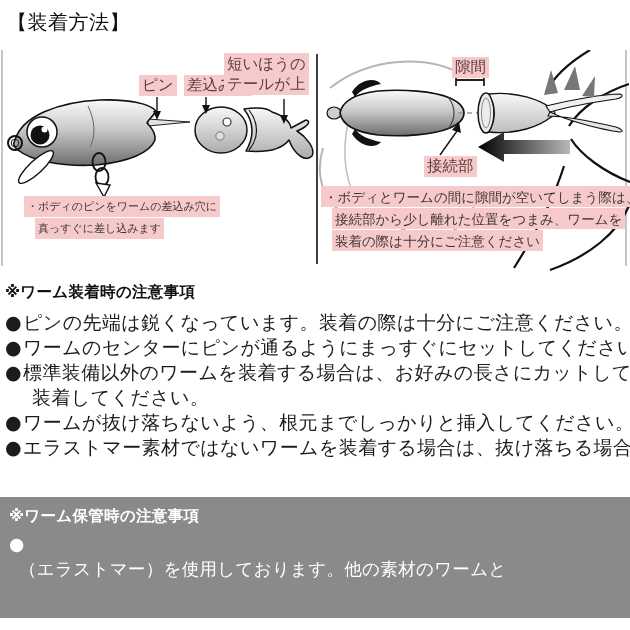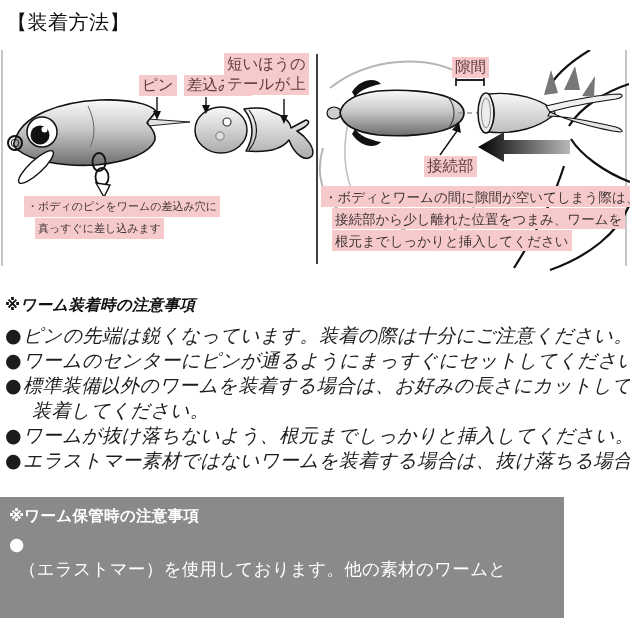--- a/index.html
+++ b/index.html
@@ -15,36 +15,36 @@
   .diagram{left:0;top:50px;width:630px;height:222px;}
   .rail{background:#c6c6c6;width:2px;top:0;height:216px;}
   .rail-left{left:1px;}
   .rail-right{left:625px;}
   .divider{left:316px;top:4px;width:2px;height:210px;background:var(--divider,#3f3f3f);}
   .art{position:absolute;}
   .dlabel{
     position:absolute;background:var(--highlight-pink,#f6caca);color:var(--label-text,#5f3b3d);
     font-size:15.5px;line-height:19px;padding:1px 3px;white-space:nowrap;font-weight:500;
   }
-  .dlabel .lbl-line{display:block;line-height:20px;text-align:center;}
+  .dlabel .lbl-line{display:block;line-height:20px;}
   .cap{position:absolute;}
   .cap-line{
     display:block;width:fit-content;background:var(--highlight-pink,#f6caca);
     color:var(--caption-text,#413536);font-size:11px;line-height:16px;
     padding:2.5px 3px;margin-bottom:1px;white-space:nowrap;
   }
   .cap-right .cap-line{font-size:13.5px;}
   .cap-line.indent{margin-left:11px;}
-  .notes{left:5px;top:295px;width:624px;font-style:italic;}
+  .notes{left:5px;top:282px;width:624px;}
   .notes-heading{font-size:15.5px;font-weight:bold;color:#111;margin:0 0 7px 0;letter-spacing:0.3px;}
   .note-line{display:flex;font-size:19px;line-height:25px;letter-spacing:0.4px;color:var(--note-text,#1c1c1c);white-space:nowrap;}
   .note-bullet{flex:0 0 auto;margin-right:1px;}
   .note-cont{padding-left:27px;}
   .storage-box{
-    left:0;top:497px;width:564px;height:121px;box-sizing:border-box;
+    left:0;top:497px;width:630px;height:121px;box-sizing:border-box;
     background:var(--storage-box-bg,#8a8a8a);color:var(--storage-box-text,#fff);
     padding:9px 9px;
   }
   .storage-box .notes-heading{color:var(--storage-box-text,#fff);margin-bottom:5px;}
   .storage-box .note-line{font-size:17.5px;letter-spacing:0.3px;color:var(--storage-box-text,#fff);line-height:25px;}
   .storage-box .note-cont{padding-left:10px;text-align:right;}
 </style>
 </head>
 <body>
 
@@ -164,21 +164,21 @@
   <span class="dlabel" style="left:452px;top:7px">隙間</span>
   <span class="dlabel" style="left:424px;top:106px">接続部</span>
 
   <div class="cap cap-left" style="left:24px;top:146px">
     <span class="cap-line">・ボディのピンをワームの差込み穴に</span>
     <span class="cap-line indent">真っすぐに差し込みます</span>
   </div>
   <div class="cap cap-right" style="left:321px;top:136px">
     <span class="cap-line">・ボディとワームの間に隙間が空いてしまう際は、</span>
     <span class="cap-line indent">接続部から少し離れた位置をつまみ、ワームを</span>
-    <span class="cap-line indent">根元までしっかりと挿入してください</span>
+    <span class="cap-line indent">装着の際は十分にご注意ください</span>
   </div>
 </div>
 
 <div class="abs notes">
   <div class="notes-heading">※ワーム装着時の注意事項</div>
   <div id="attach-list">
       <div class="note-line">
         <span class="note-bullet">●</span>
         <span>ピンの先端は鋭くなっています。装着の際は十分にご注意ください。</span>
       </div>

